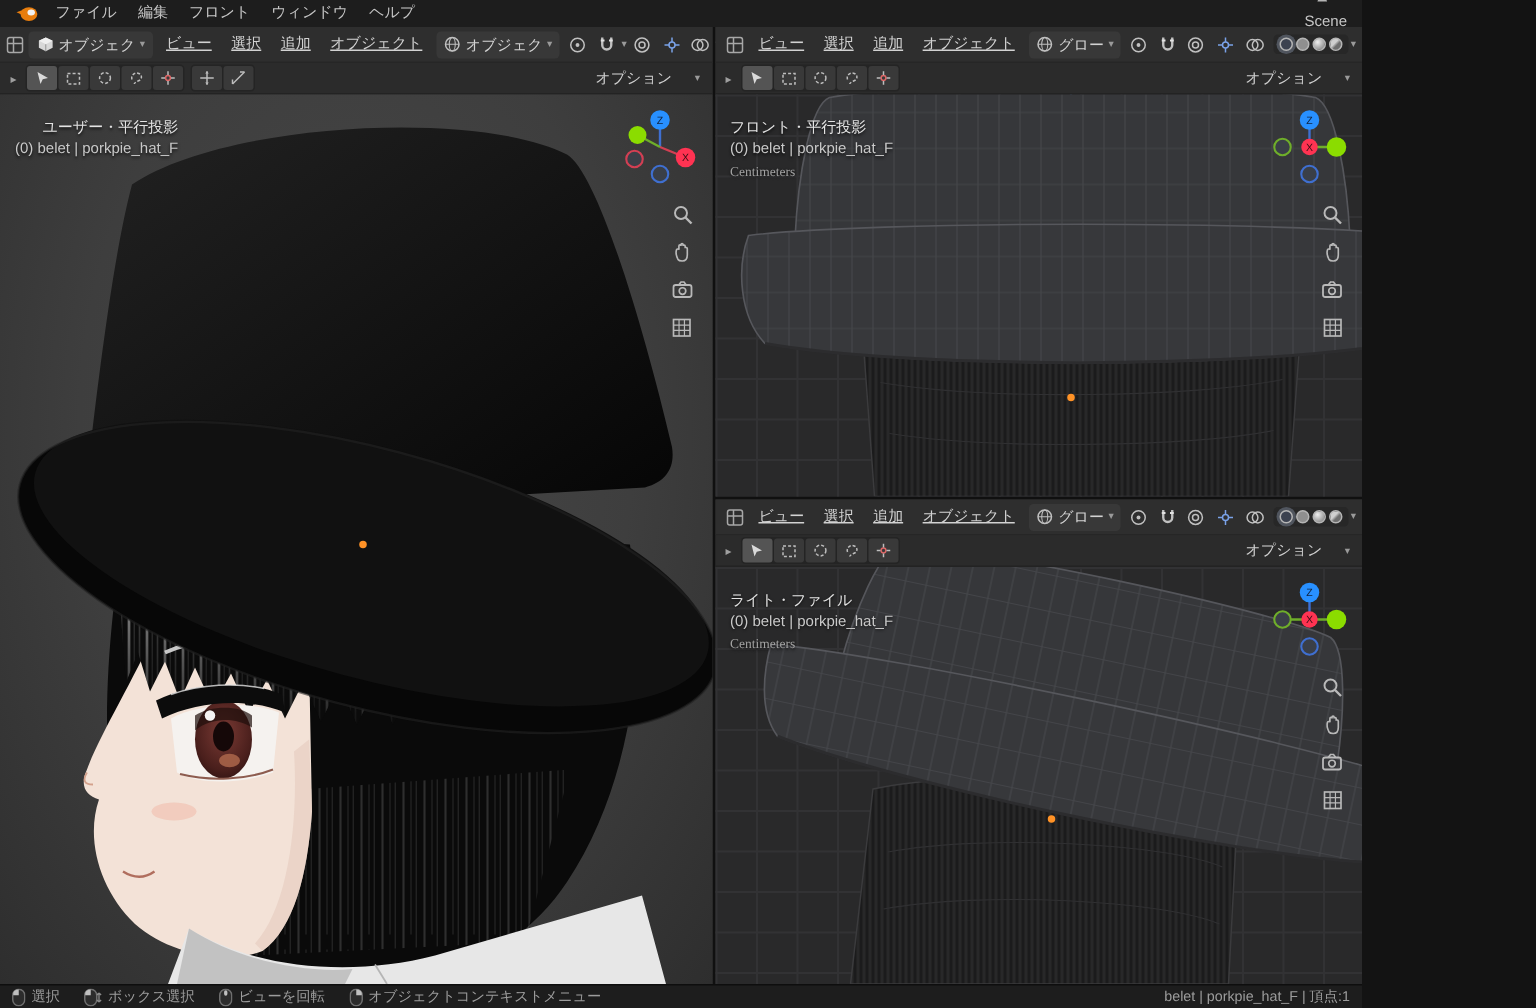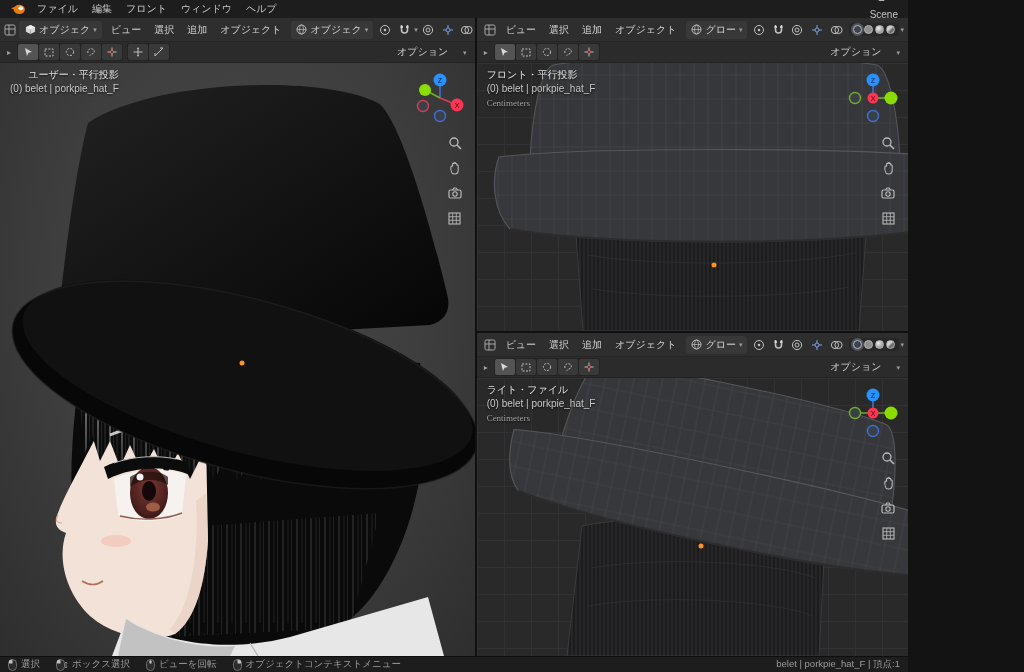--- a/index.html
+++ b/index.html
@@ -23,21 +23,21 @@
   .vp-left { width:536px;text-align:right; }
   .right-col { width:486px; display:flex; flex-direction:column; gap:2px; background:#101010; }
   .vp-tr { height:313px; }
   .vp-br { height:323px; }
 
   
   .vp-header { height:24px; background:#2e2e2e; border-bottom:1px solid #262626;
     display:flex; align-items:center; gap:1px; padding:0 4px; font-size:10px; color:#d2d2d2; }
   .vp-tools { height:21px; background:#2b2b2b; border-bottom:1px solid #232323;
     display:flex; align-items:center; gap:4px; padding:0 5px; font-size:10px; color:#cfcfcf; }
-  .menu { padding:0 6px; line-height:24px; cursor:default; white-space:nowrap; }
+  .menu { padding:0 6px; line-height:24px; cursor:default; white-space:nowrap;text-decoration:underline; }
   .dd { display:flex; align-items:center; gap:3px; background:#383838; border-radius:3px;
     padding:2px 5px; margin:0 2px; white-space:nowrap; }
   .chev { font-size:7px; color:#9a9a9a; line-height:1; }
   .hicon { display:flex; align-items:center; justify-content:center; width:18px; height:18px; }
   .hbtn { display:flex; align-items:center; justify-content:center; min-width:18px; height:18px;
     border-radius:3px; }
   .shade-group { display:flex; align-items:center; gap:2px; background:#272727; border-radius:3px;
     padding:2px 4px; margin-left:3px; }
   .sphere { width:9px; height:9px; border-radius:50%; border:1px solid #b5b5b5; }
   .sphere.fill1 { background:#8f8f8f; }
@@ -54,21 +54,21 @@
 
   
   .vp-canvas { position:relative; flex:1 1 auto; overflow:hidden; }
   .canvas-left { background:radial-gradient(ellipse at 50% 38%, #484848 0%, #3e3e3e 55%, #2e2e2e 100%); }
   .canvas-wire { background-color:#29292a;
     background-image:linear-gradient(#323234 1px, transparent 1px),
                      linear-gradient(90deg,#323234 1px, transparent 1px);
     background-size:27px 27px; }
   .scene-svg { position:absolute; inset:0; }
 
-  .vp-label { position:absolute; top:5px; left:10px; font-size:10px; line-height:14px;
+  .vp-label { position:absolute; top:16px; left:10px; font-size:10px; line-height:14px;
     color:#e3e3e3; text-shadow:0 1px 2px rgba(0,0,0,.75); pointer-events:none; }
   .vp-label .l2 { color:#c9c9c9; }
   .vp-label .l3 { color:#a2a2a2; font-size:9px;font-family:Liberation Serif, serif; }
 
   .gizmo { position:absolute; top:8px; right:8px; width:54px; height:54px; }
   .nav-icons { position:absolute; top:72px; right:12px; display:flex; flex-direction:column; gap:9px; }
   .nav-icons .nbtn { width:16px; height:16px; display:flex; align-items:center; justify-content:center; opacity:.85; }
 
   
   .statusbar { height:16px; flex:0 0 16px; background:#1d1d1d; border-top:1px solid #0e0e0e;

